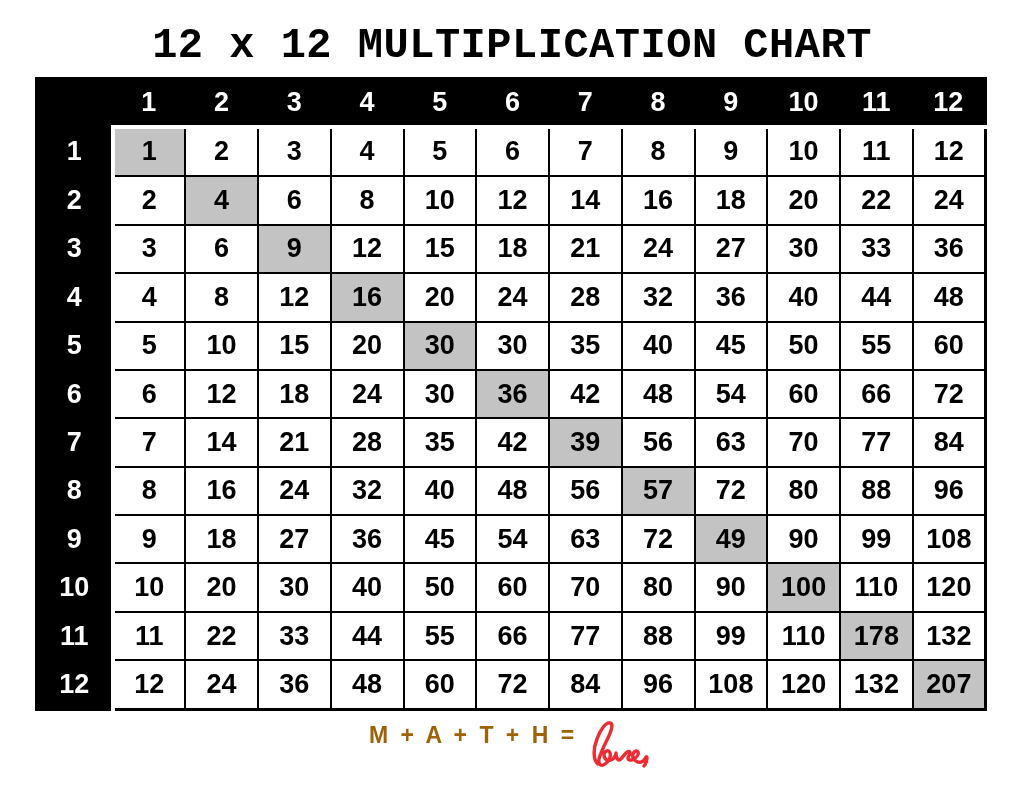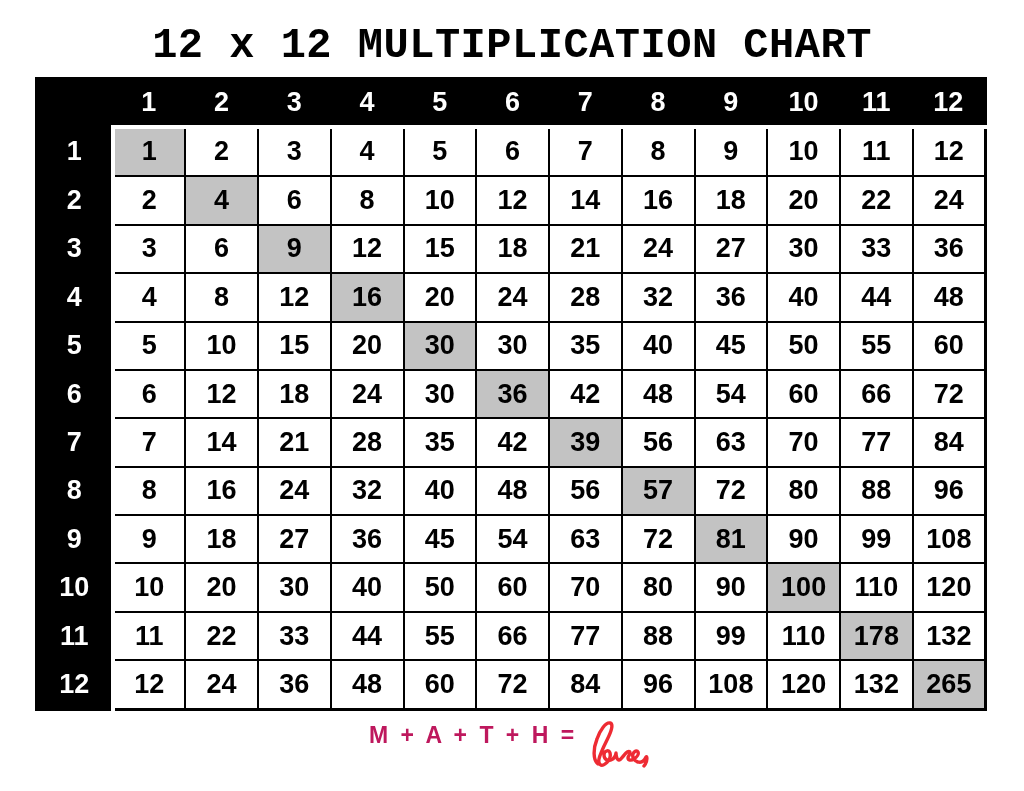--- a/index.html
+++ b/index.html
@@ -58,21 +58,21 @@
     top: 713px; left: 0; width: 100%;
     height: 60px;
     display: flex;
     justify-content: center;
     align-items: flex-start;
     gap: 8px;
   }
   .eq {
     font-weight: bold;
     font-size: 23px;
-    color: #be185d;
+    color: #a16207;
     letter-spacing: 3px;
     line-height: 44px;
   }
   .love-script { display: block; margin-top: 2px; }
 </style>
 </head>
 <body>
 
 <div class="title">12 x 12 MULTIPLICATION CHART</div>
 
@@ -234,21 +234,21 @@
         <tr>
           <th class="rowhead">9</th>
           <td>9</td>
           <td>18</td>
           <td>27</td>
           <td>36</td>
           <td>45</td>
           <td>54</td>
           <td>63</td>
           <td>72</td>
-          <td class="sq">81</td>
+          <td class="sq">49</td>
           <td>90</td>
           <td>99</td>
           <td>108</td>
         </tr>
         <tr>
           <th class="rowhead">10</th>
           <td>10</td>
           <td>20</td>
           <td>30</td>
           <td>40</td>
@@ -282,21 +282,21 @@
           <td>24</td>
           <td>36</td>
           <td>48</td>
           <td>60</td>
           <td>72</td>
           <td>84</td>
           <td>96</td>
           <td>108</td>
           <td>120</td>
           <td>132</td>
-          <td class="sq">265</td>
+          <td class="sq">207</td>
         </tr>
       </tbody>
   </table>
 </div>
 
 <div class="footer">
   <span class="eq">M + A + T + H =</span>
   <svg class="love-script" width="70" height="54" viewBox="0 0 70 54" role="img" aria-label="love">
     <path d="M 13,49
              C 8,45 8,34 12,24

